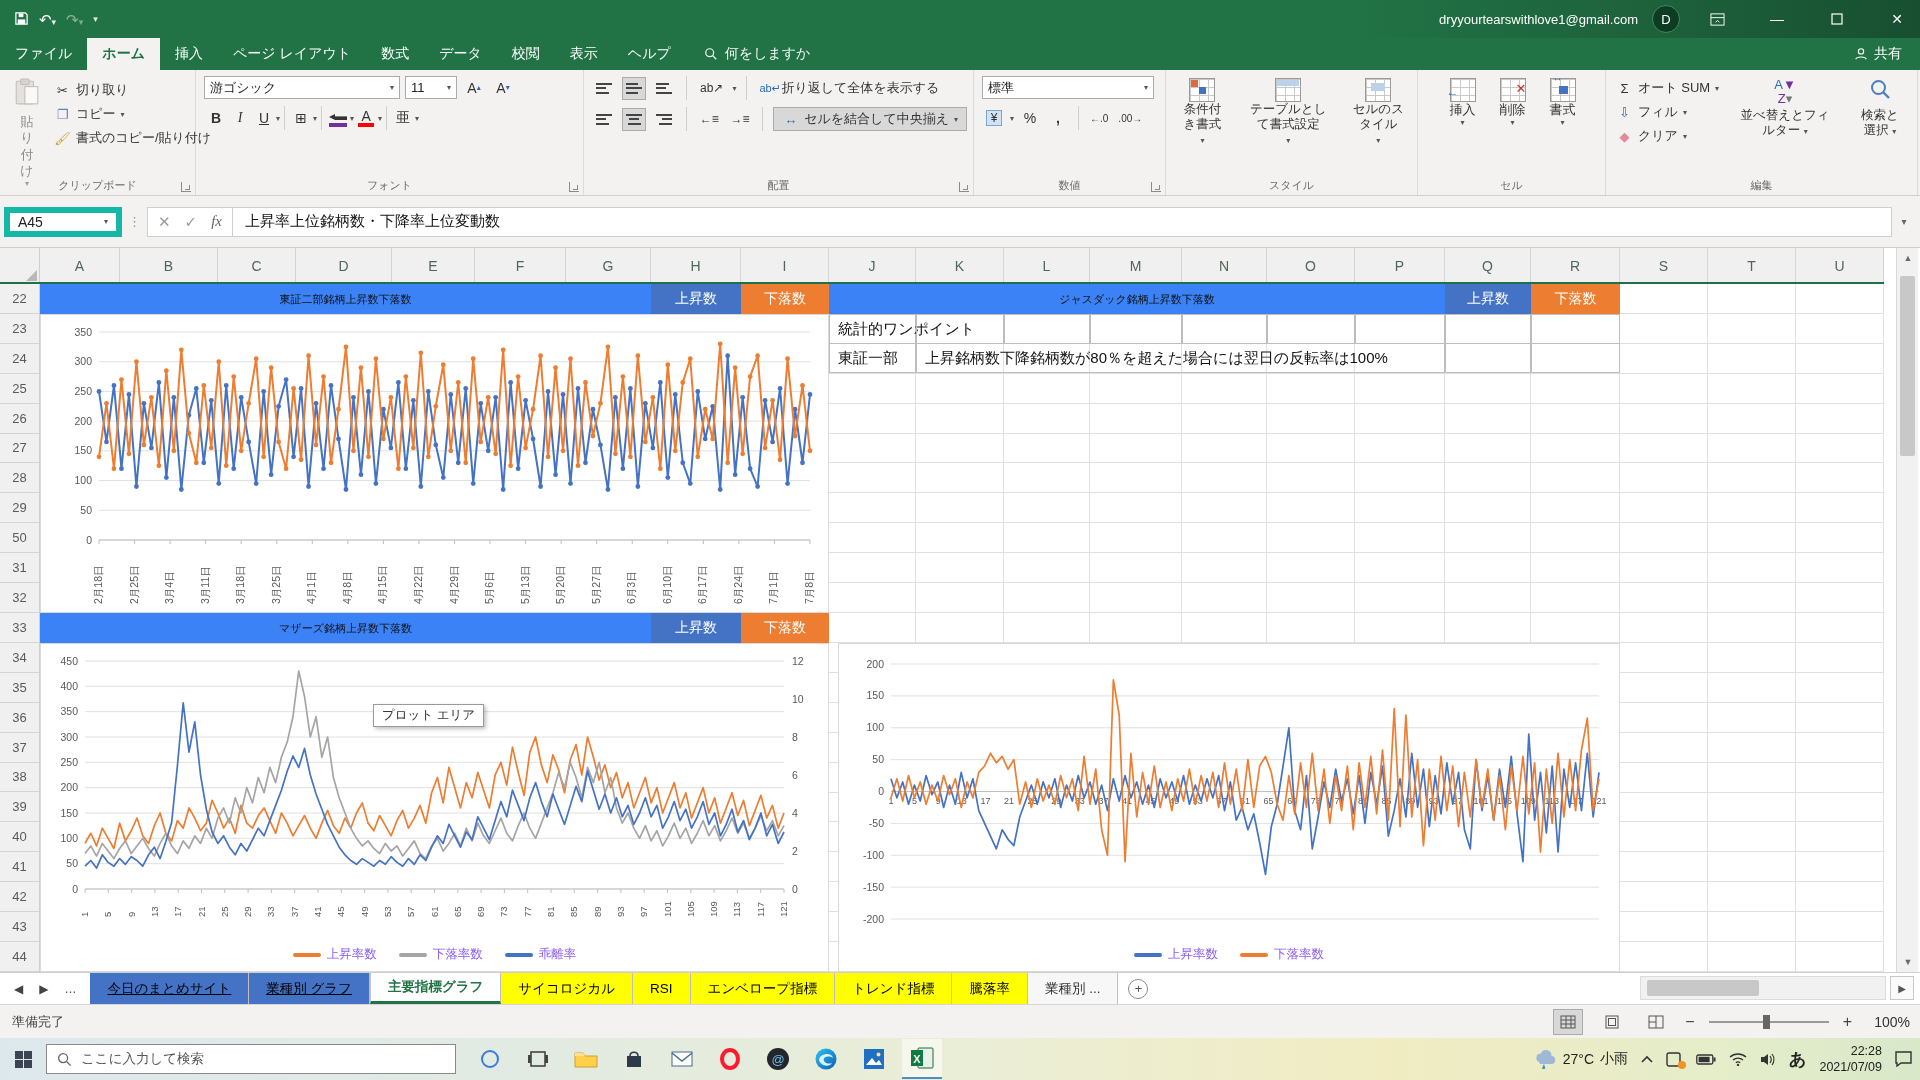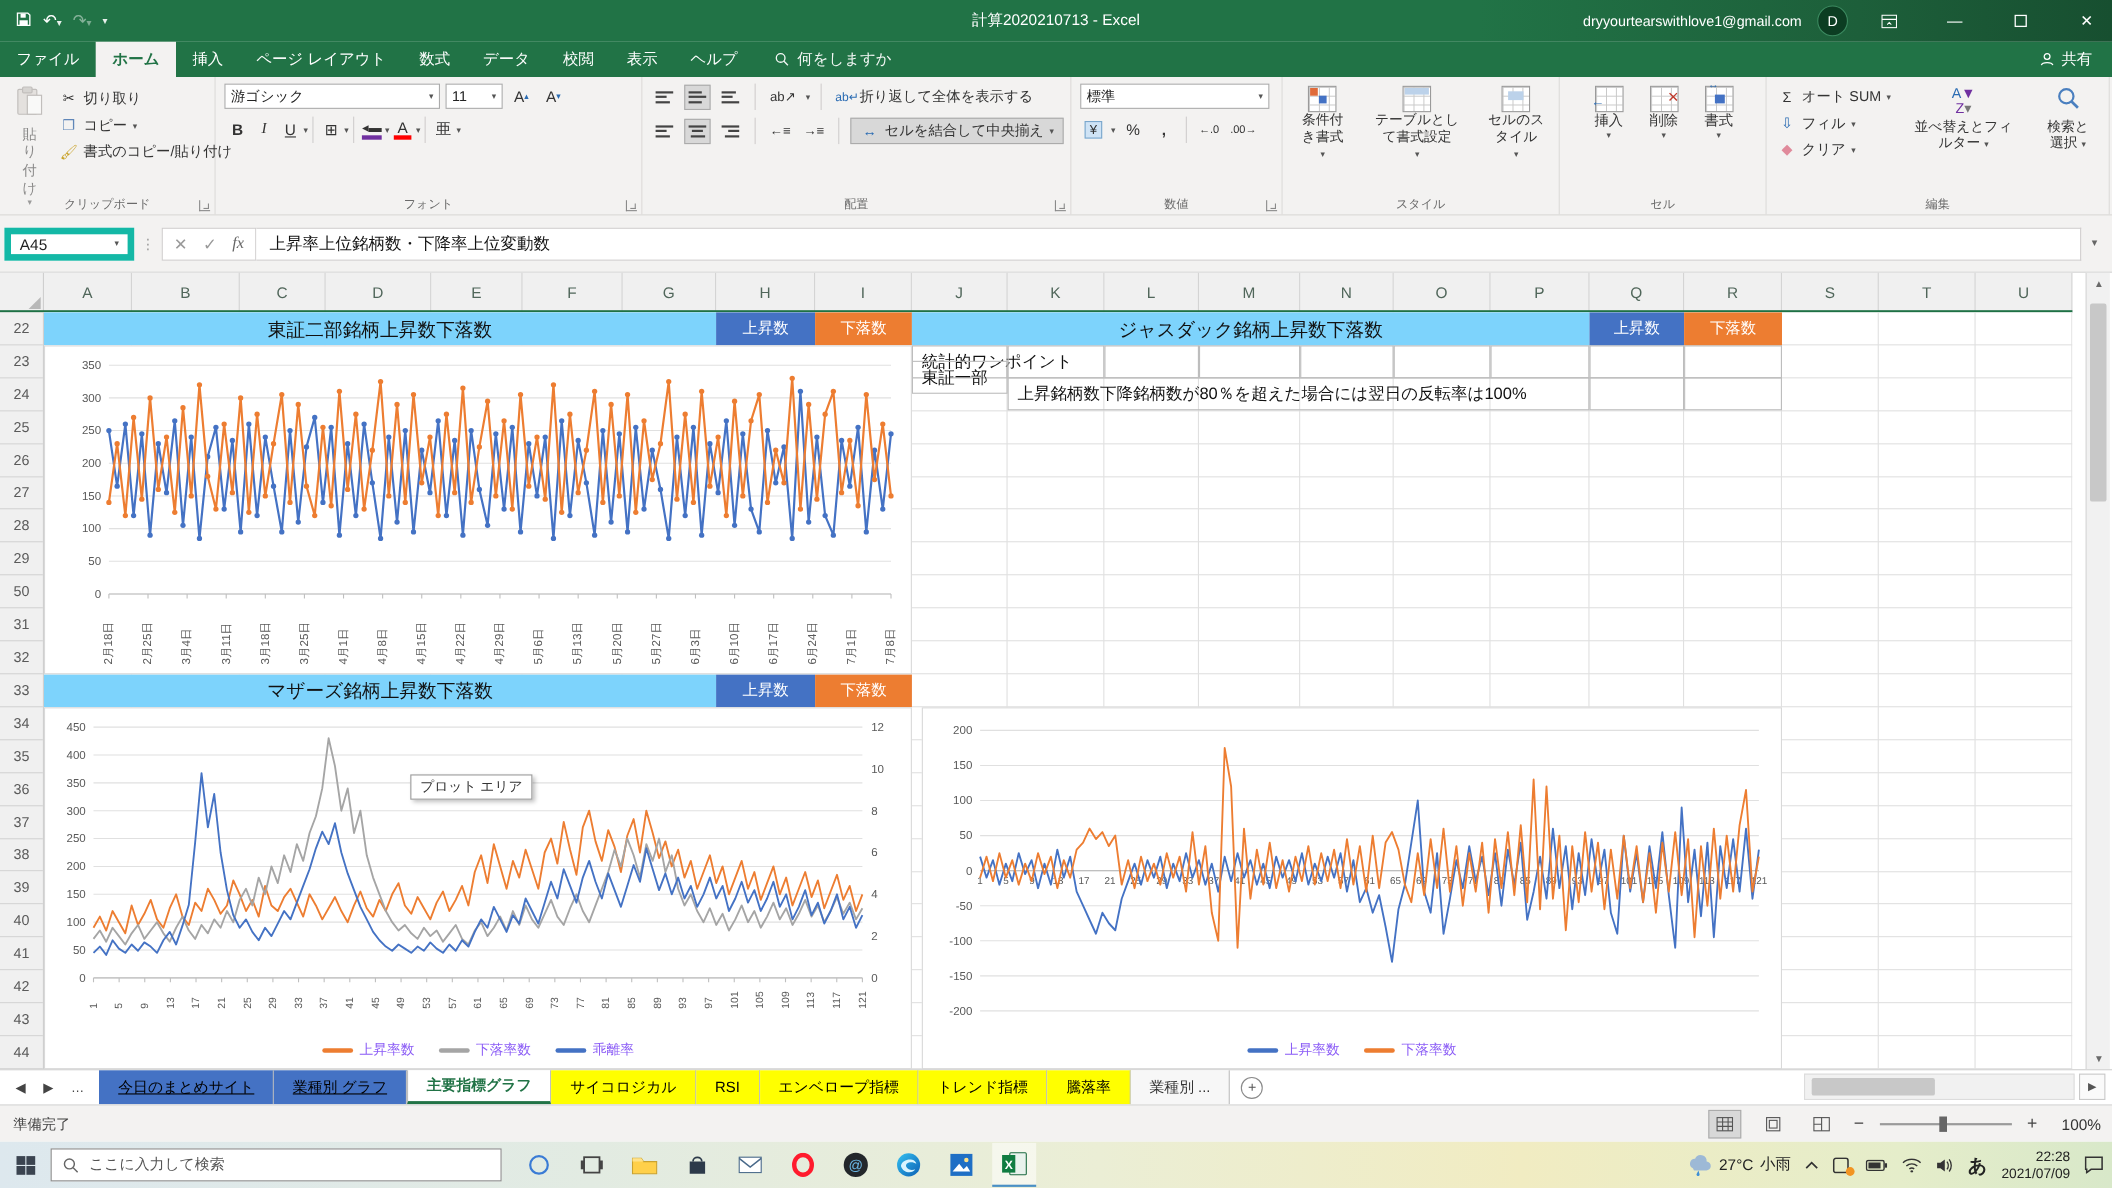--- a/index.html
+++ b/index.html
@@ -88,22 +88,22 @@
     font-size:14px; color:#50665a; height:100%; }
   #greenline { position:absolute; left:0; top:34px; width:1884px; height:2px; background:#1e7145; }
   #gutter { position:absolute; left:0; top:36px; width:40px; height:688px; background:#f0f0f0; border-right:1px solid #cfcfcf; }
   .rnum { display:flex; align-items:center; justify-content:center; font-size:13px; color:#5a5a5a;
     border-bottom:1px solid #d4d4d4; }
   #gridarea { position:absolute; left:40px; top:36px; width:1844px; height:688px; overflow:hidden; background:#fff; }
   .gl-v { position:absolute; top:0; width:1px; height:100%; background:#e0e0e0; }
   .gl-h { position:absolute; left:0; height:1px; width:100%; background:#e0e0e0; }
 
   .band { position:absolute; height:30px; display:flex; }
-  .band-title { flex:1; background:#7dd3fc; display:flex; align-items:center; justify-content:center;
-    font-size:17px; color:#111;text-align:center; }
+  .band-title { flex:1; background:#3b82f6; display:flex; align-items:center; justify-content:center;
+    font-size:11px; color:#111;text-align:center; }
   .band-btn { display:flex; align-items:center; justify-content:center; color:#fff; font-size:14px; }
   .btn-up { background:#4472C4; }
   .btn-down { background:#ED7D31; }
 
   #stats { position:absolute; left:829px; top:314px; width:791px; height:60px; }
   .scell { position:absolute; border:1px solid #bdbdbd; display:flex; align-items:center; padding:0 8px;
     font-size:15px; color:#111; white-space:nowrap; overflow:visible; }
 
   .chartbox { position:absolute; background:#fff; border:1px solid #d9d9d9; }
   .legend { position:absolute; left:0; right:0; display:flex; justify-content:center; gap:22px; align-items:center; }
@@ -174,21 +174,20 @@
       <svg width="15" height="15" viewBox="0 0 16 16">
           <path d="M2 2h10l2 2v10H2z" fill="none" stroke="#fff" stroke-width="1.3"></path>
           <rect x="5" y="2.5" width="5" height="4" fill="#fff"></rect>
           <rect x="4" y="9" width="8" height="5" fill="#fff"></rect>
         </svg>
     </span>
     <span class="qbtn">↶<span class="mini">▾</span></span>
     <span class="qbtn dim">↷<span class="mini">▾</span></span>
     <span class="qbtn mini">▾</span>
   </div>
-  <div id="title-text">計算2020210713  -  Excel</div>
   <div class="tb-right">
     <span class="tb-email">dryyourtearswithlove1@gmail.com</span>
     <span class="tb-avatar">D</span>
     <span class="winbtn">
       <svg width="15" height="15" viewBox="0 0 16 16">
           <rect x="1" y="2" width="14" height="12" fill="none" stroke="#fff"></rect>
           <line x1="1" y1="6" x2="15" y2="6" stroke="#fff"></line>
           <path d="M6 11l2-2 2 2" fill="none" stroke="#fff"></path>
         </svg>
     </span>
@@ -628,21 +627,21 @@
   <div id="stats" style="top:66px;">
       <div class="scell" style="left: 0px; top: 0px; width: 87px; height: 30px;">統計的ワンポイント</div>
       <div class="scell" style="left: 87px; top: 0px; width: 88px; height: 30px;"></div>
       <div class="scell" style="left: 175px; top: 0px; width: 86px; height: 30px;"></div>
       <div class="scell" style="left: 261px; top: 0px; width: 92px; height: 30px;"></div>
       <div class="scell" style="left: 353px; top: 0px; width: 85px; height: 30px;"></div>
       <div class="scell" style="left: 438px; top: 0px; width: 88px; height: 30px;"></div>
       <div class="scell" style="left: 526px; top: 0px; width: 90px; height: 30px;"></div>
       <div class="scell" style="left: 616px; top: 0px; width: 86px; height: 30px;"></div>
       <div class="scell" style="left: 702px; top: 0px; width: 89px; height: 30px;"></div>
-      <div class="scell" style="left: 0px; top: 14px; width: 87px; height: 30px;">東証一部</div>
+      <div class="scell" style="left: 0px; top: 29px; width: 87px; height: 30px;">東証一部</div>
       <div class="scell" style="left: 87px; top: 29px; width: 529px; height: 30px;">上昇銘柄数下降銘柄数が80％を超えた場合には翌日の反転率は100%</div>
       <div class="scell" style="left: 616px; top: 29px; width: 86px; height: 30px;"></div>
       <div class="scell" style="left: 702px; top: 29px; width: 89px; height: 30px;"></div>
     </div>
 
   <div class="chartbox" id="chart1" style="left: 40px; top: 66px; width: 789px; height: 299px;"><svg width="787" height="297">
         <line x1="58" y1="225" x2="769" y2="225" stroke="#e0e0e0" stroke-width="1"></line>
         <text x="51" y="228.5" text-anchor="end" font-size="10.5" fill="#595959">0</text>
         <line x1="58" y1="195.2857142857143" x2="769" y2="195.2857142857143" stroke="#e0e0e0" stroke-width="1"></line>
         <text x="51" y="198.7857142857143" text-anchor="end" font-size="10.5" fill="#595959">50</text>

